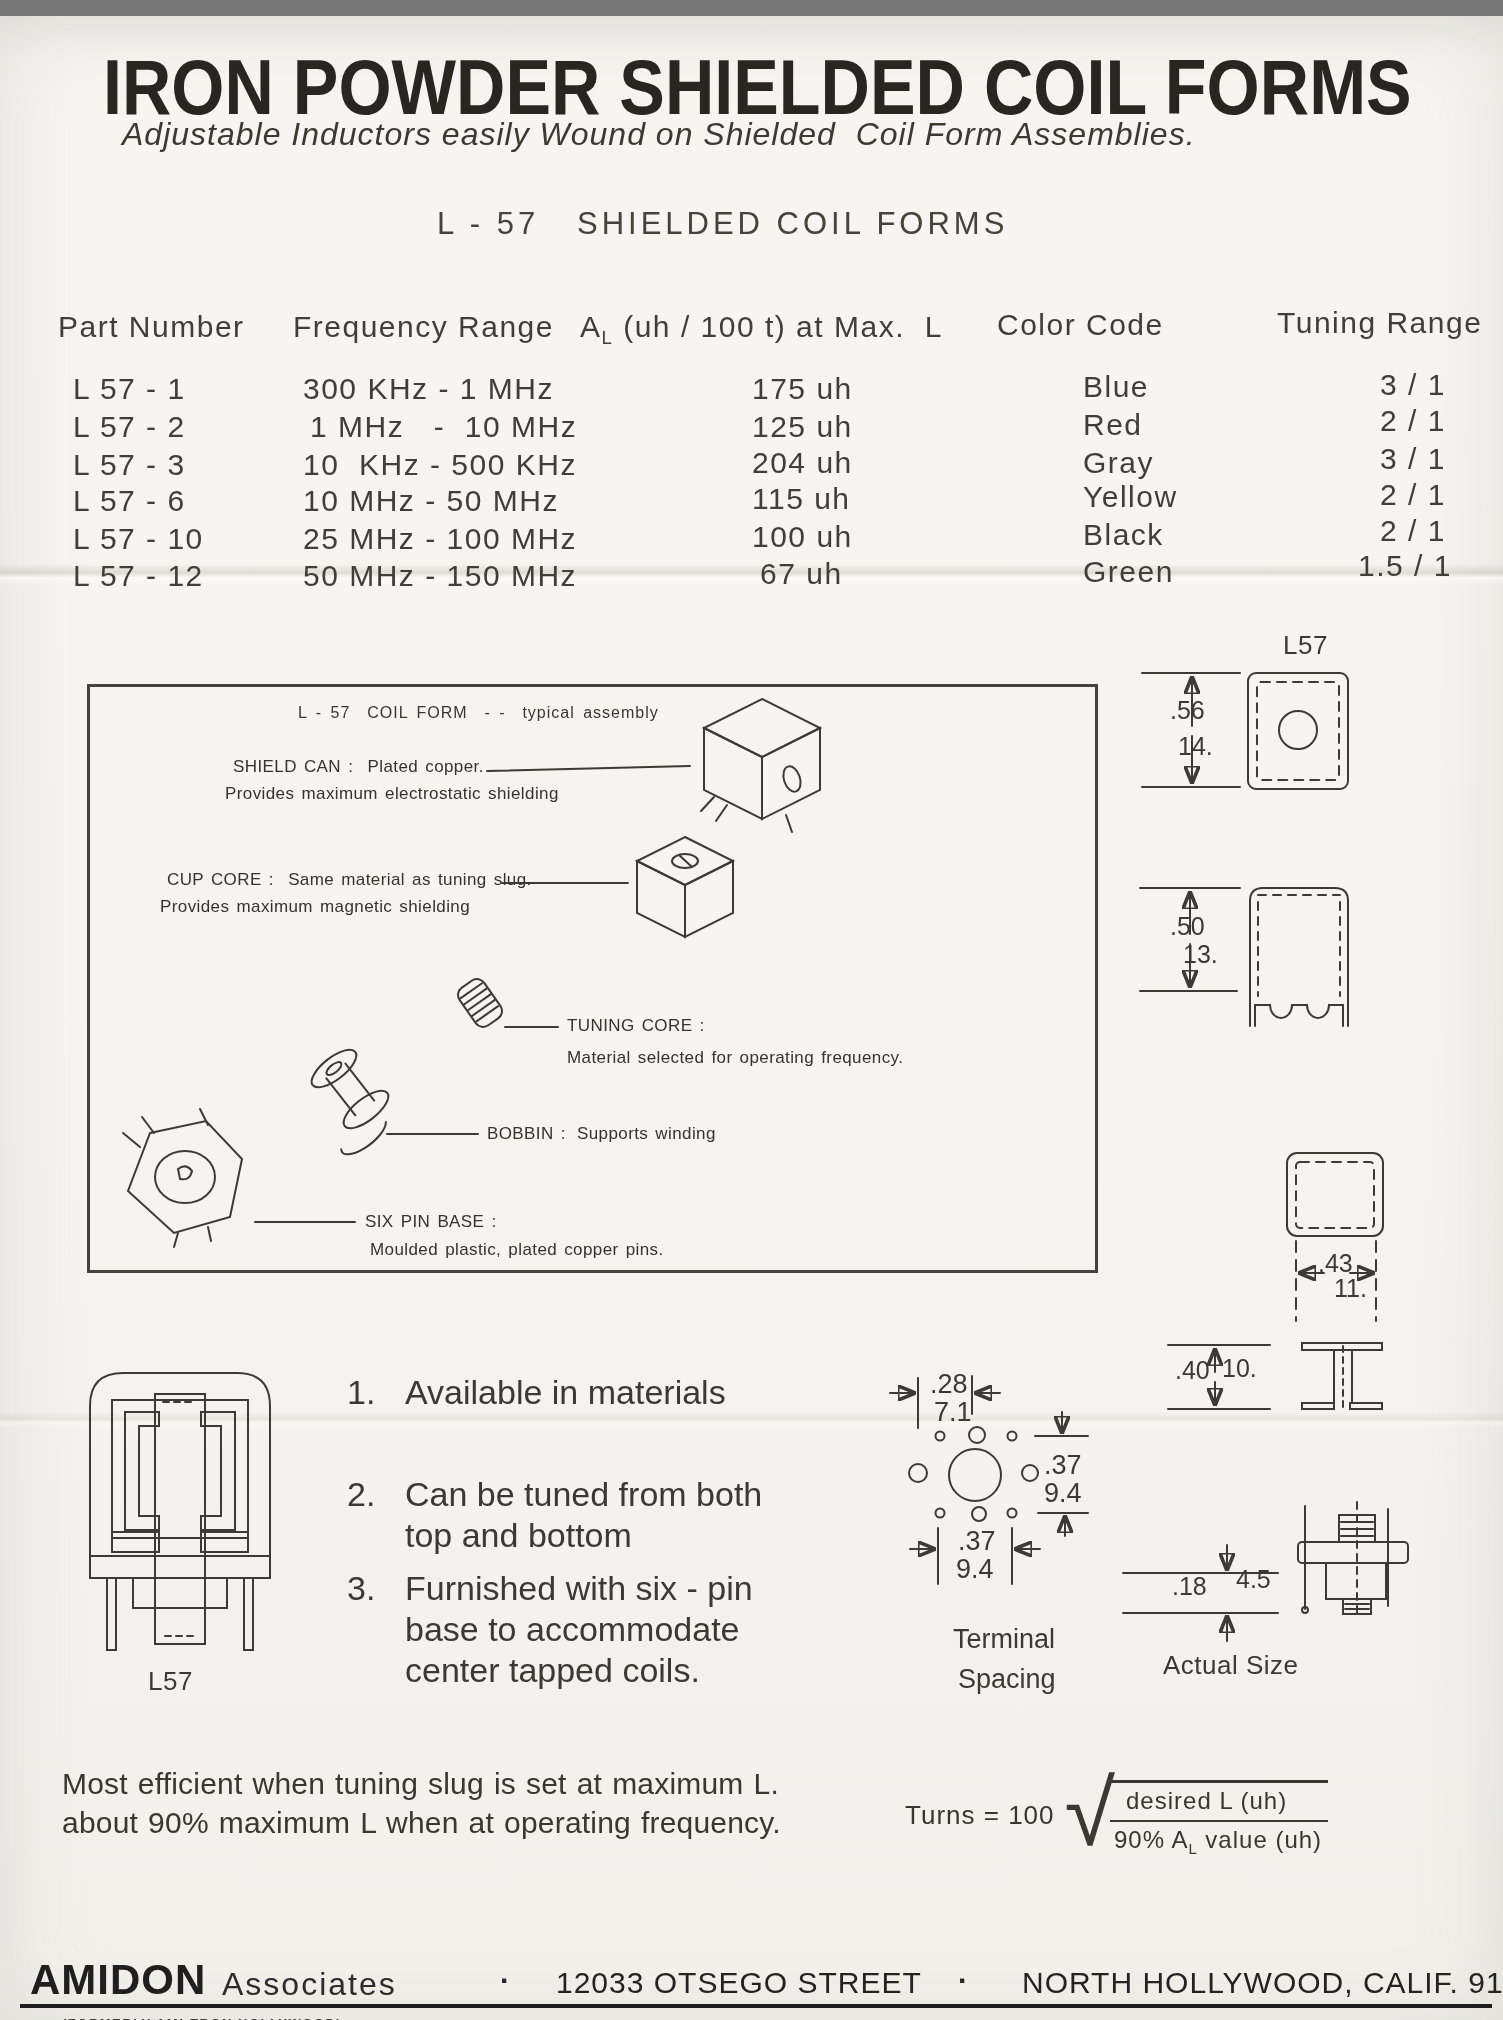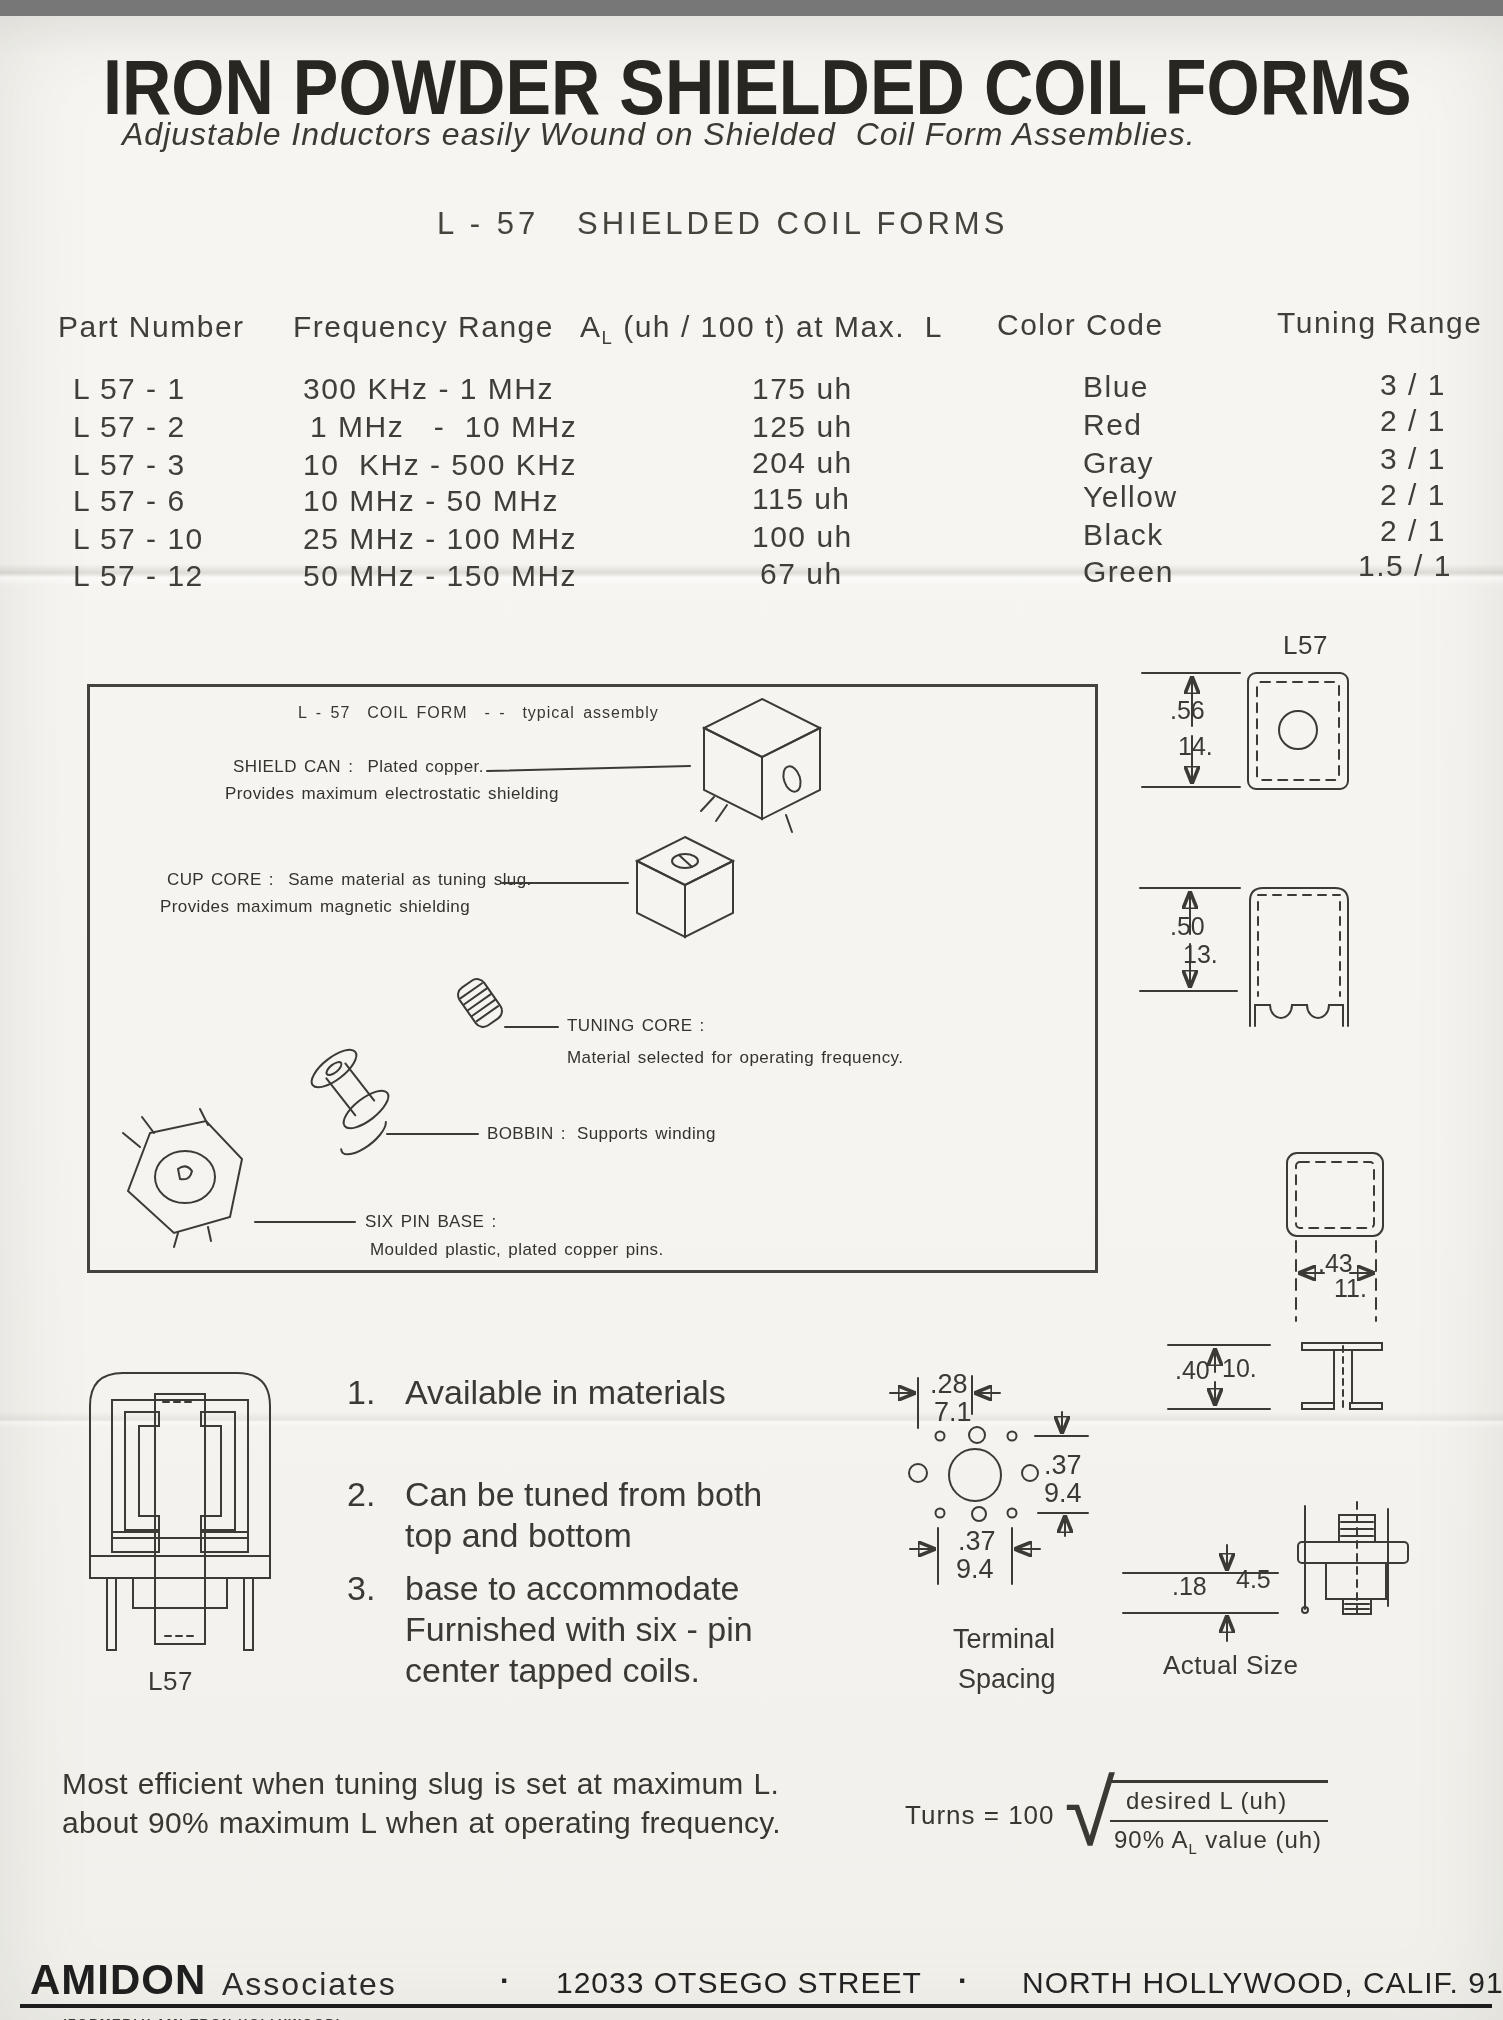--- a/index.html
+++ b/index.html
@@ -328,22 +328,22 @@
   <div class="abs note" style="left:347px;top:1458px;">
     <span class="note-num t">2.</span>
     <span>
       <span class="nl">Can be tuned from both</span>
       <span class="nl">top and bottom</span>
     </span>
   </div>
   <div class="abs note" style="left:347px;top:1552px;">
     <span class="note-num t">3.</span>
     <span>
+      <span class="nl">Furnished with six - pin</span>
       <span class="nl">base to accommodate</span>
-      <span class="nl">Furnished with six - pin</span>
       <span class="nl">center tapped coils.</span>
     </span>
   </div>
 
   <div class="abs para" style="left:62px;top:1748px;">
     <span class="nl t" style="line-height:39px;">Most efficient when tuning slug is set at maximum L.</span>
     <span class="nl t" style="line-height:39px;">about 90% maximum L when at operating frequency.</span>
   </div>
 
   <div class="abs formula" style="left:905px;top:1758px;">

